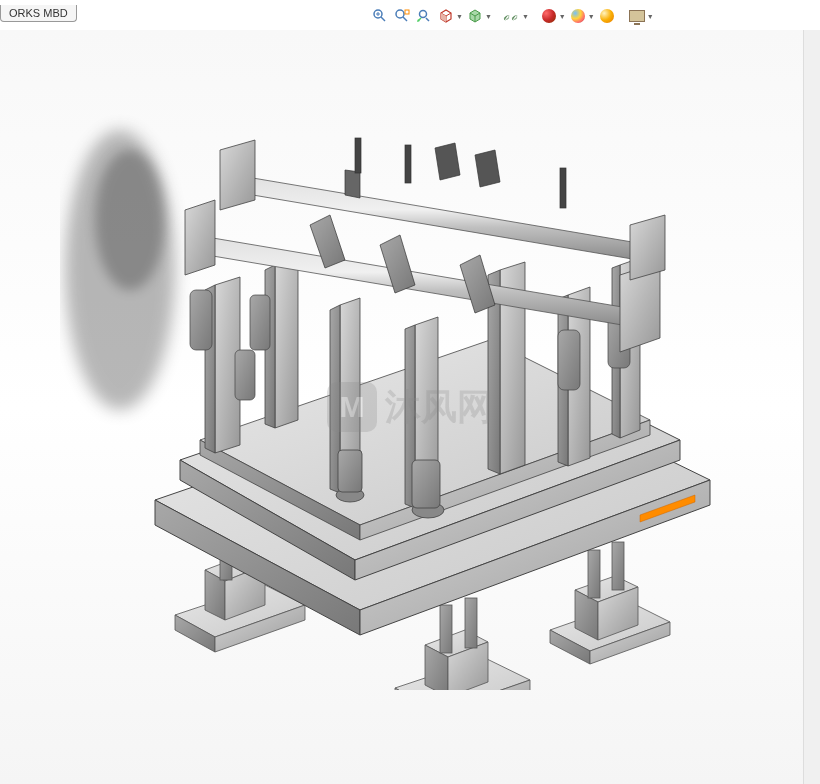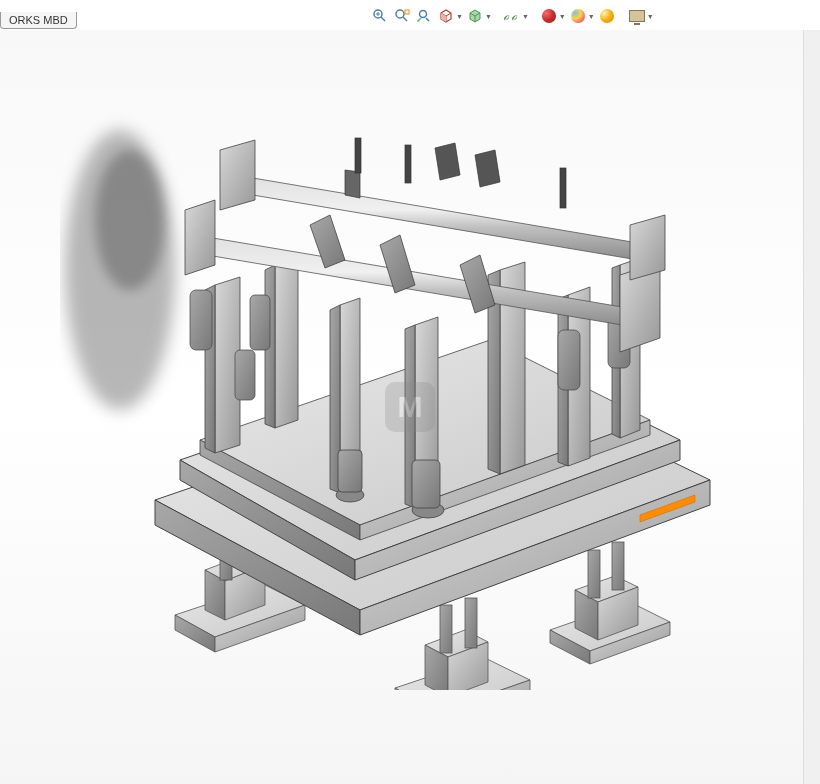--- a/index.html
+++ b/index.html
@@ -10,21 +10,21 @@
     body {
       width: 820px;
       height: 784px;
       background: #ffffff;
       position: relative;
       overflow: hidden;
       font-family: "Microsoft YaHei", Arial, sans-serif;
     }
     .tab-container {
       position: absolute;
-      top: 12px;
+      top: 5px;
       left: 0;
       display: flex;
       align-items: flex-start;
     }
     .tab {
       background: #f5f5f5;
       border: 1px solid #999;
       border-top: none;
       padding: 2px 8px;
       font-size: 11px;
@@ -382,17 +382,18 @@
         <path d="M 160 80 L 195 70 L 195 130 L 160 140 Z" fill="url(#metalLight)"></path>
         <path d="M 570 155 L 605 145 L 605 200 L 570 210 Z" fill="url(#metalLight)"></path>
       </g>
 
     </svg>
   </div>
 
   <div class="watermark">
     <div class="watermark-logo">
       <div class="watermark-m">M</div>
+      <div class="watermark-text">沐风网</div>
     </div>
   </div>
 </div>
 
 <div class="scrollbar-v"></div>
 
 </body></html>

